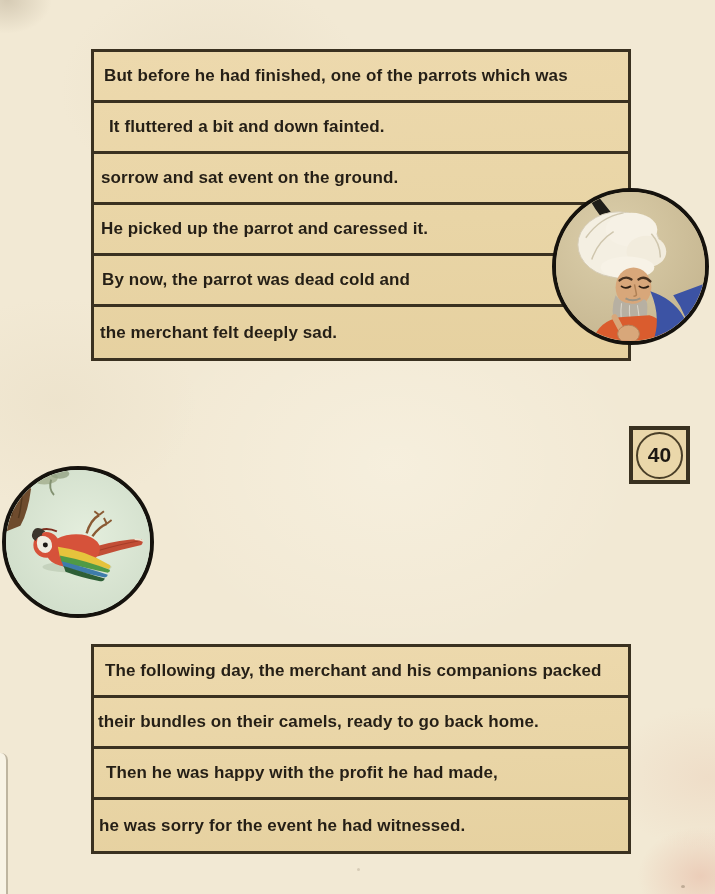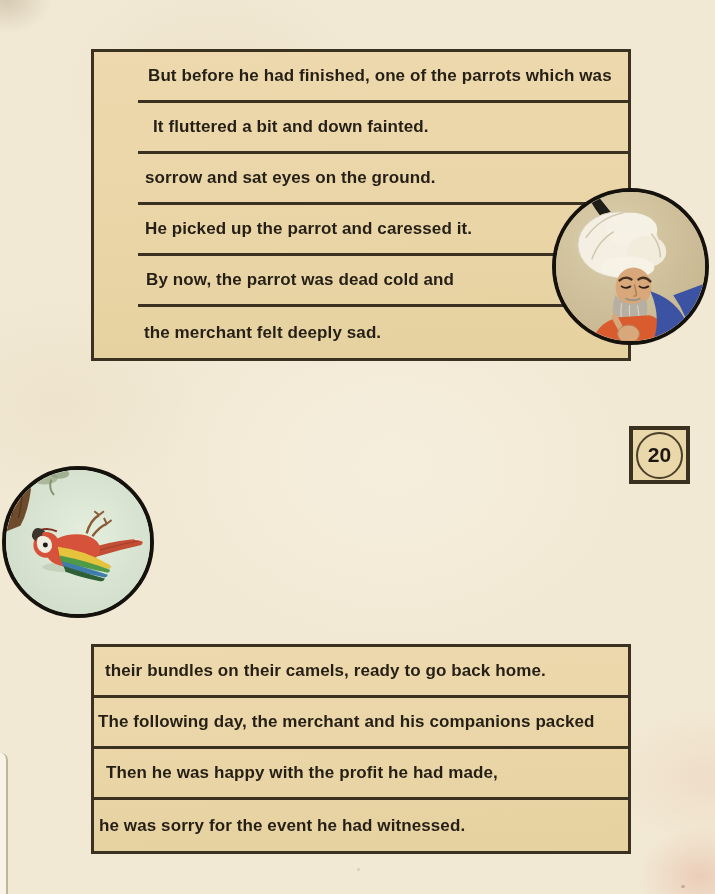--- a/index.html
+++ b/index.html
@@ -14,21 +14,21 @@
       radial-gradient(340px 260px at 55% 52%, rgba(255,252,242,.30), transparent 72%),
       radial-gradient(200px 150px at 8% 45%, rgba(216,202,172,.18), transparent 70%),
       #f2e9d4;
   }
   .panel{
     position:absolute;left:91px;width:540px;
     border:3px solid #3a3120;
     background:linear-gradient(178deg,#edd9ad 0%,#e9d5a6 55%,#e6d1a0 100%);
     box-sizing:border-box;z-index:1;
   }
-  #top-panel{top:49px;padding-left:44px;}
+  #top-panel{top:49px;}
   #bottom-panel{top:644px;}
   .row{
     height:51px;border-bottom:3px solid #3a3120;
     display:flex;align-items:center;
     padding-left:8px;box-sizing:border-box;
   }
   .row:last-child{border-bottom:none;}
   .row span{
     font-weight:bold;font-size:17px;color:#251f16;
     letter-spacing:.1px;white-space:pre;
@@ -86,51 +86,51 @@
   <div class="speck" id="speck2"></div>
 
   <div class="panel" id="top-panel">
     <div class="row">
         <span>But before he had finished, one of the parrots which was</span>
       </div>
     <div class="row">
         <span>It fluttered a bit and down fainted.</span>
       </div>
     <div class="row">
-        <span>sorrow and sat eyes on the ground.</span>
+        <span>sorrow and sat event on the ground.</span>
       </div>
     <div class="row">
         <span>He picked up the parrot and caressed it.</span>
       </div>
     <div class="row">
         <span>By now, the parrot was dead cold and</span>
       </div>
     <div class="row">
         <span>the merchant felt deeply sad.</span>
       </div>
   </div>
 
   <div class="panel" id="bottom-panel">
     <div class="row">
+        <span>The following day, the merchant and his companions packed</span>
+      </div>
+    <div class="row">
         <span>their bundles on their camels, ready to go back home.</span>
-      </div>
-    <div class="row">
-        <span>The following day, the merchant and his companions packed</span>
       </div>
     <div class="row">
         <span>Then he was happy with the profit he had made,</span>
       </div>
     <div class="row">
         <span>he was sorry for the event he had witnessed.</span>
       </div>
   </div>
 
   <div id="page-number-box">
     <div id="page-number-circle">
-      <span>20</span>
+      <span>40</span>
     </div>
   </div>
 
   <div class="illus" id="merchant-circle">
     <svg viewBox="0 0 150 150" aria-hidden="true">
       <defs>
         <radialGradient id="mg" cx="38%" cy="32%" r="80%">
           <stop offset="0%" stop-color="#dccfab"></stop>
           <stop offset="100%" stop-color="#c4b48e"></stop>
         </radialGradient>

